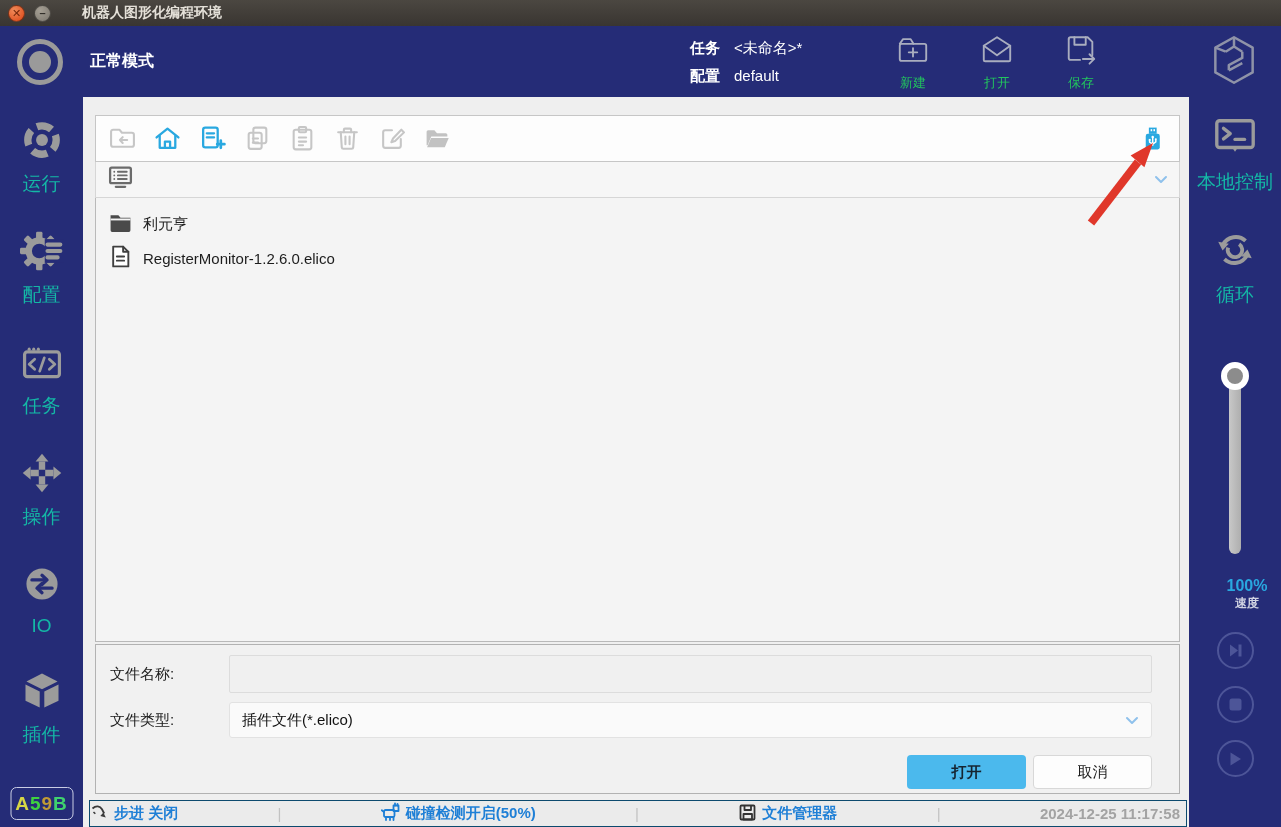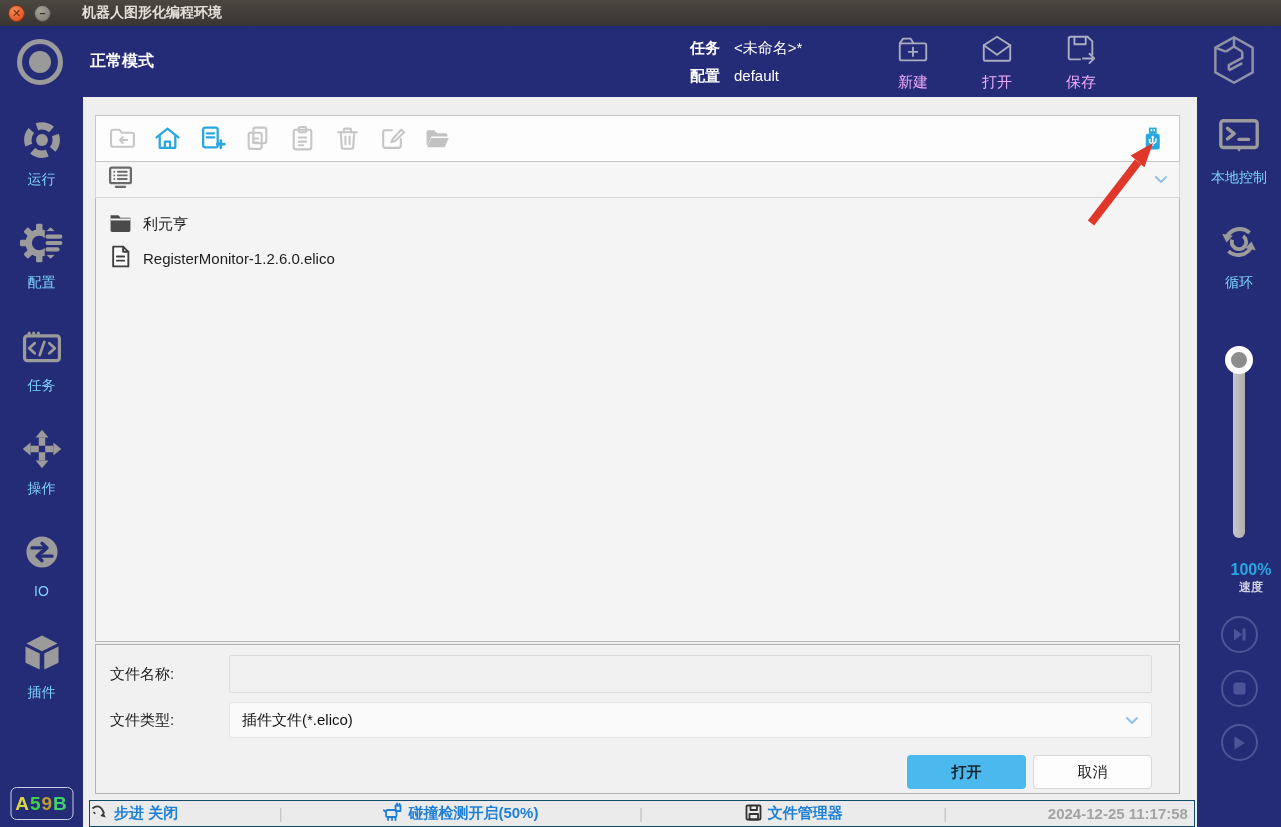--- a/index.html
+++ b/index.html
@@ -27,29 +27,29 @@
                display:flex; align-items:center; justify-content:center; }
   .logo-ring > div { width:22px; height:22px; border-radius:50%; background:#9a9a9a; }
   .mode-label { color:#fff; font-size:16px; font-weight:bold; margin-left:27px; }
   .hdr-task { position:absolute; left:690px; top:50%; transform:translateY(-50%);
               display:flex; flex-direction:column; gap:9px; }
   .hdr-row { display:flex; gap:14px; font-size:15px; color:#fff; align-items:baseline; }
   .hdr-row .lbl { font-weight:bold; }
   .hdr-actions { position:absolute; left:882px; top:50%; transform:translateY(-50%);
                  display:flex; gap:22px; }
   .hdr-action { width:62px; display:flex; flex-direction:column; align-items:center; gap:3px; cursor:pointer; }
-  .hdr-action .cap { font-size:15px; color:#f0abfc; }
+  .hdr-action .cap { font-size:13px; color:#22c55e; }
   .hdr-logo { position:absolute; right:18px; top:50%; transform:translateY(-50%); }
   
   .main { flex:1; display:flex; min-height:0; }
   .sidebar { background:#252c77; display:flex; flex-direction:column; align-items:center; }
   .sidebar.left { width:83px; padding-top:21px; position:relative; }
-  .sidebar.right { width:84px; padding-top:17px; }
+  .sidebar.right { width:92px; padding-top:17px; }
   .nav-item { display:flex; flex-direction:column; align-items:center; gap:5px; margin-bottom:32px; cursor:pointer; }
-  .nav-item .cap { font-size:14px; color:#7dd3fc; white-space:nowrap; }
+  .nav-item .cap { font-size:19px; color:#14b8a6; white-space:nowrap; }
   .badge {
     position:absolute; bottom:7px; left:50%; transform:translateX(-50%);
     width:63px; height:33px; border:1px solid #c9cde4; border-radius:6px;
     display:flex; align-items:center; justify-content:center;
     font-size:19px; font-weight:bold; letter-spacing:1px; cursor:pointer;
   }
   .bc0{color:#d6d645;} .bc1{color:#3fd23f;} .bc2{color:#c19a35;} .bc3{color:#3fd26e;}
   
   .slider-wrap { margin-top:22px; position:relative; width:28px; height:198px; }
   .slider-track { position:absolute; left:50%; transform:translateX(-50%); top:14px;

